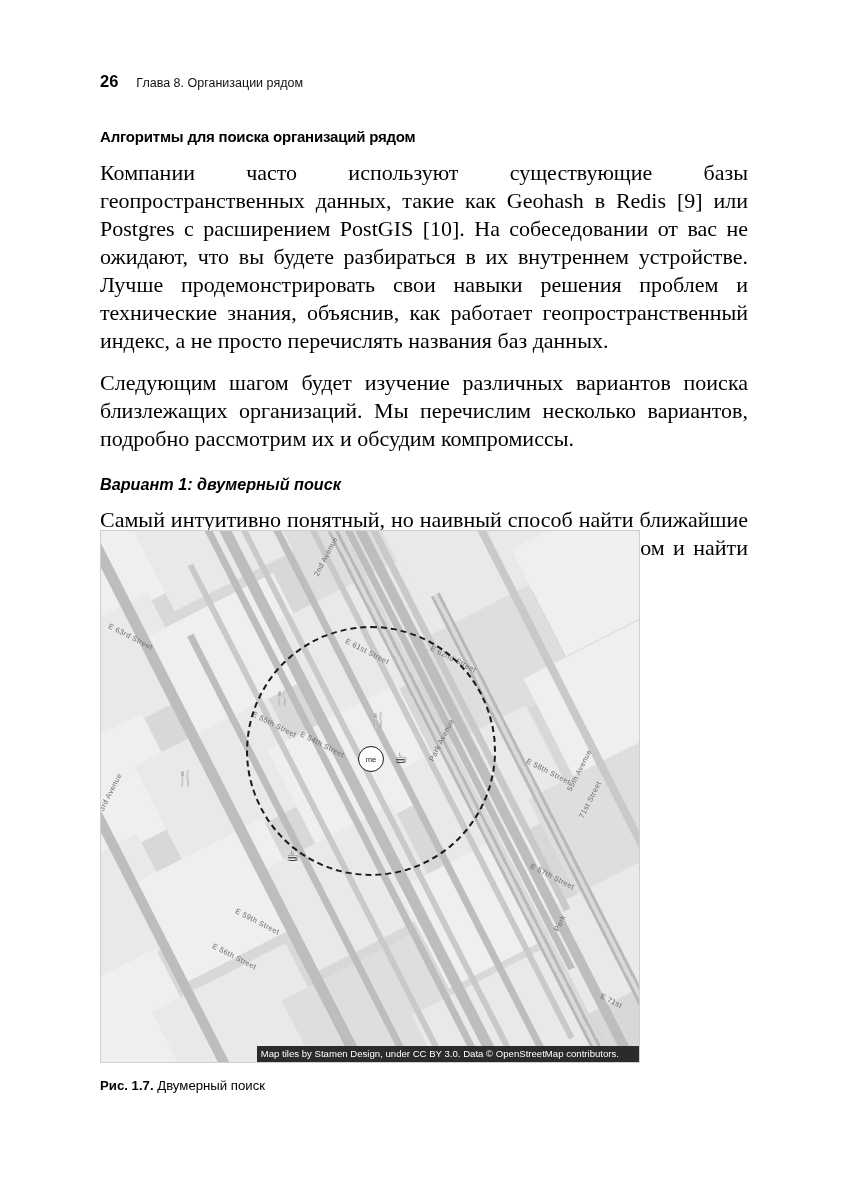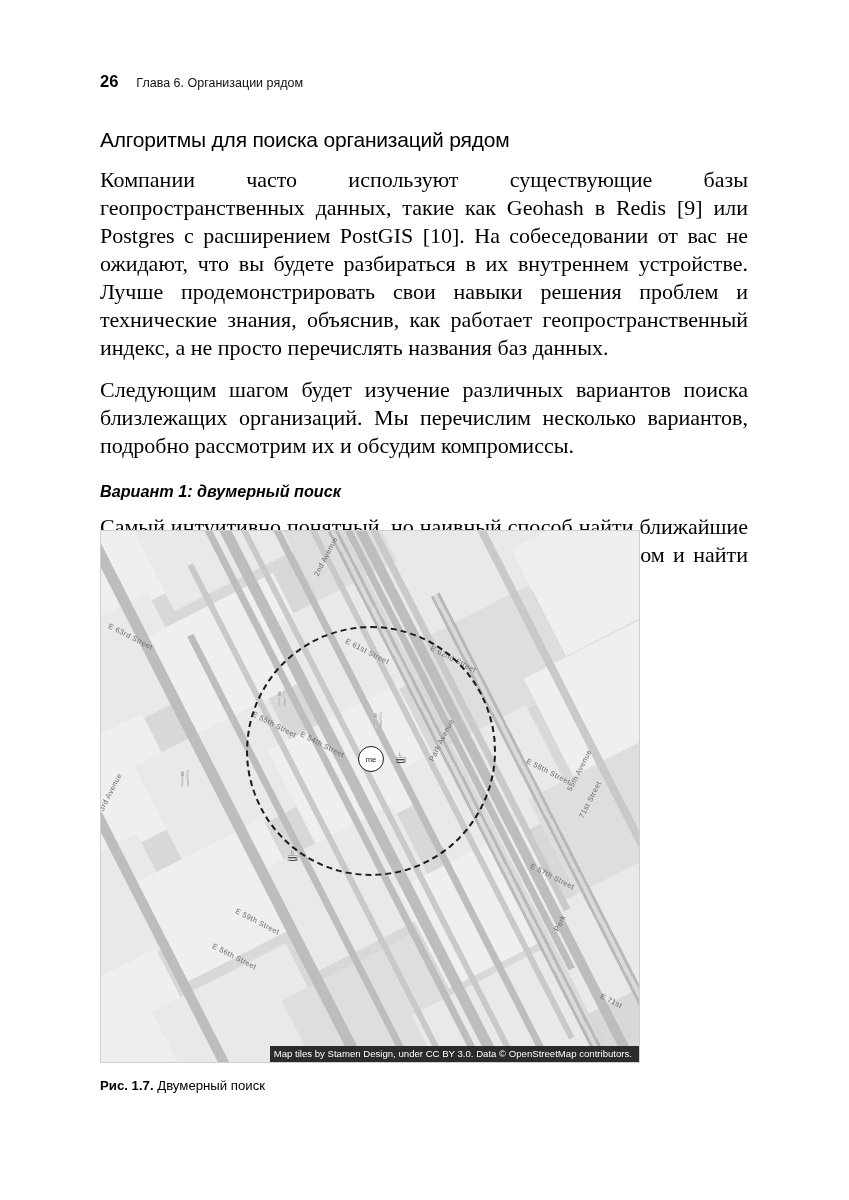--- a/index.html
+++ b/index.html
@@ -41,22 +41,22 @@
 
   
   .column {
     position: absolute;
     left: 100px;
     top: 128px;
     width: 648px;
   }
   h1.section-title {
     font-family: "Liberation Sans", sans-serif;
-    font-size: 21px;
-    font-weight: normal;
+    font-size: 15px;
+    font-weight: bold;
     margin: 0 0 14px 0;
     letter-spacing: -0.2px;
   }
   p.para {
     font-size: 22px;
     line-height: 28px;
     margin: 0 0 14px 0;
     text-align: justify;
     text-justify: inter-word;
     hyphens: manual;
@@ -161,42 +161,42 @@
   }
 
   .attribution {
     position: absolute;
     right: 0px;
     bottom: 0px;
     background: #2b2b2b;
     color: #ffffff;
     font-family: "Liberation Sans", sans-serif;
     font-size: 9.6px;
-    padding: 2px 7px 3px 4px;
+    padding: 2px 20px 3px 4px;
     white-space: nowrap;
   }
 
   .figcaption {
     position: absolute;
     left: 100px;
     top: 1078px;
     font-family: "Liberation Sans", sans-serif;
     font-size: 13.2px;
     color: #000;
   }
   .figcaption b { font-weight: bold; }
 </style>
 </head>
 <body>
 
 <div class="page">
 
   <div class="running-head">
     <span class="folio">26</span>
-    <span class="running-title">Глава 6. Организации рядом</span>
+    <span class="running-title">Глава 8. Организации рядом</span>
   </div>
 
   <div class="column">
     <h1 class="section-title">Алгоритмы для поиска организаций рядом</h1>
     <p class="para">Компании часто используют существующие базы геопространственных данных, такие как Geohash в Redis [9] или Postgres с расширением PostGIS [10]. На собеседовании от вас не ожидают, что вы будете разбираться в их внутреннем устройстве. Лучше продемонстрировать свои навыки решения проблем и технические знания, объяснив, как работает геопространственный индекс, а не просто перечислять названия баз данных.</p>
     <p class="para tight">Следующим шагом будет изучение различных вариантов поиска близлежащих организаций. Мы перечислим несколько вариантов, подробно рассмотрим их и обсудим компромиссы.</p>
     <h2 class="variant-title">Вариант 1: двумерный поиск</h2>
     <p class="para">Самый интуитивно понятный, но наивный способ найти ближайшие организации — это нарисовать круг с заданным радиусом и найти все предприятия внутри него, как показано на рис. 2.0.</p>
   </div>
 

